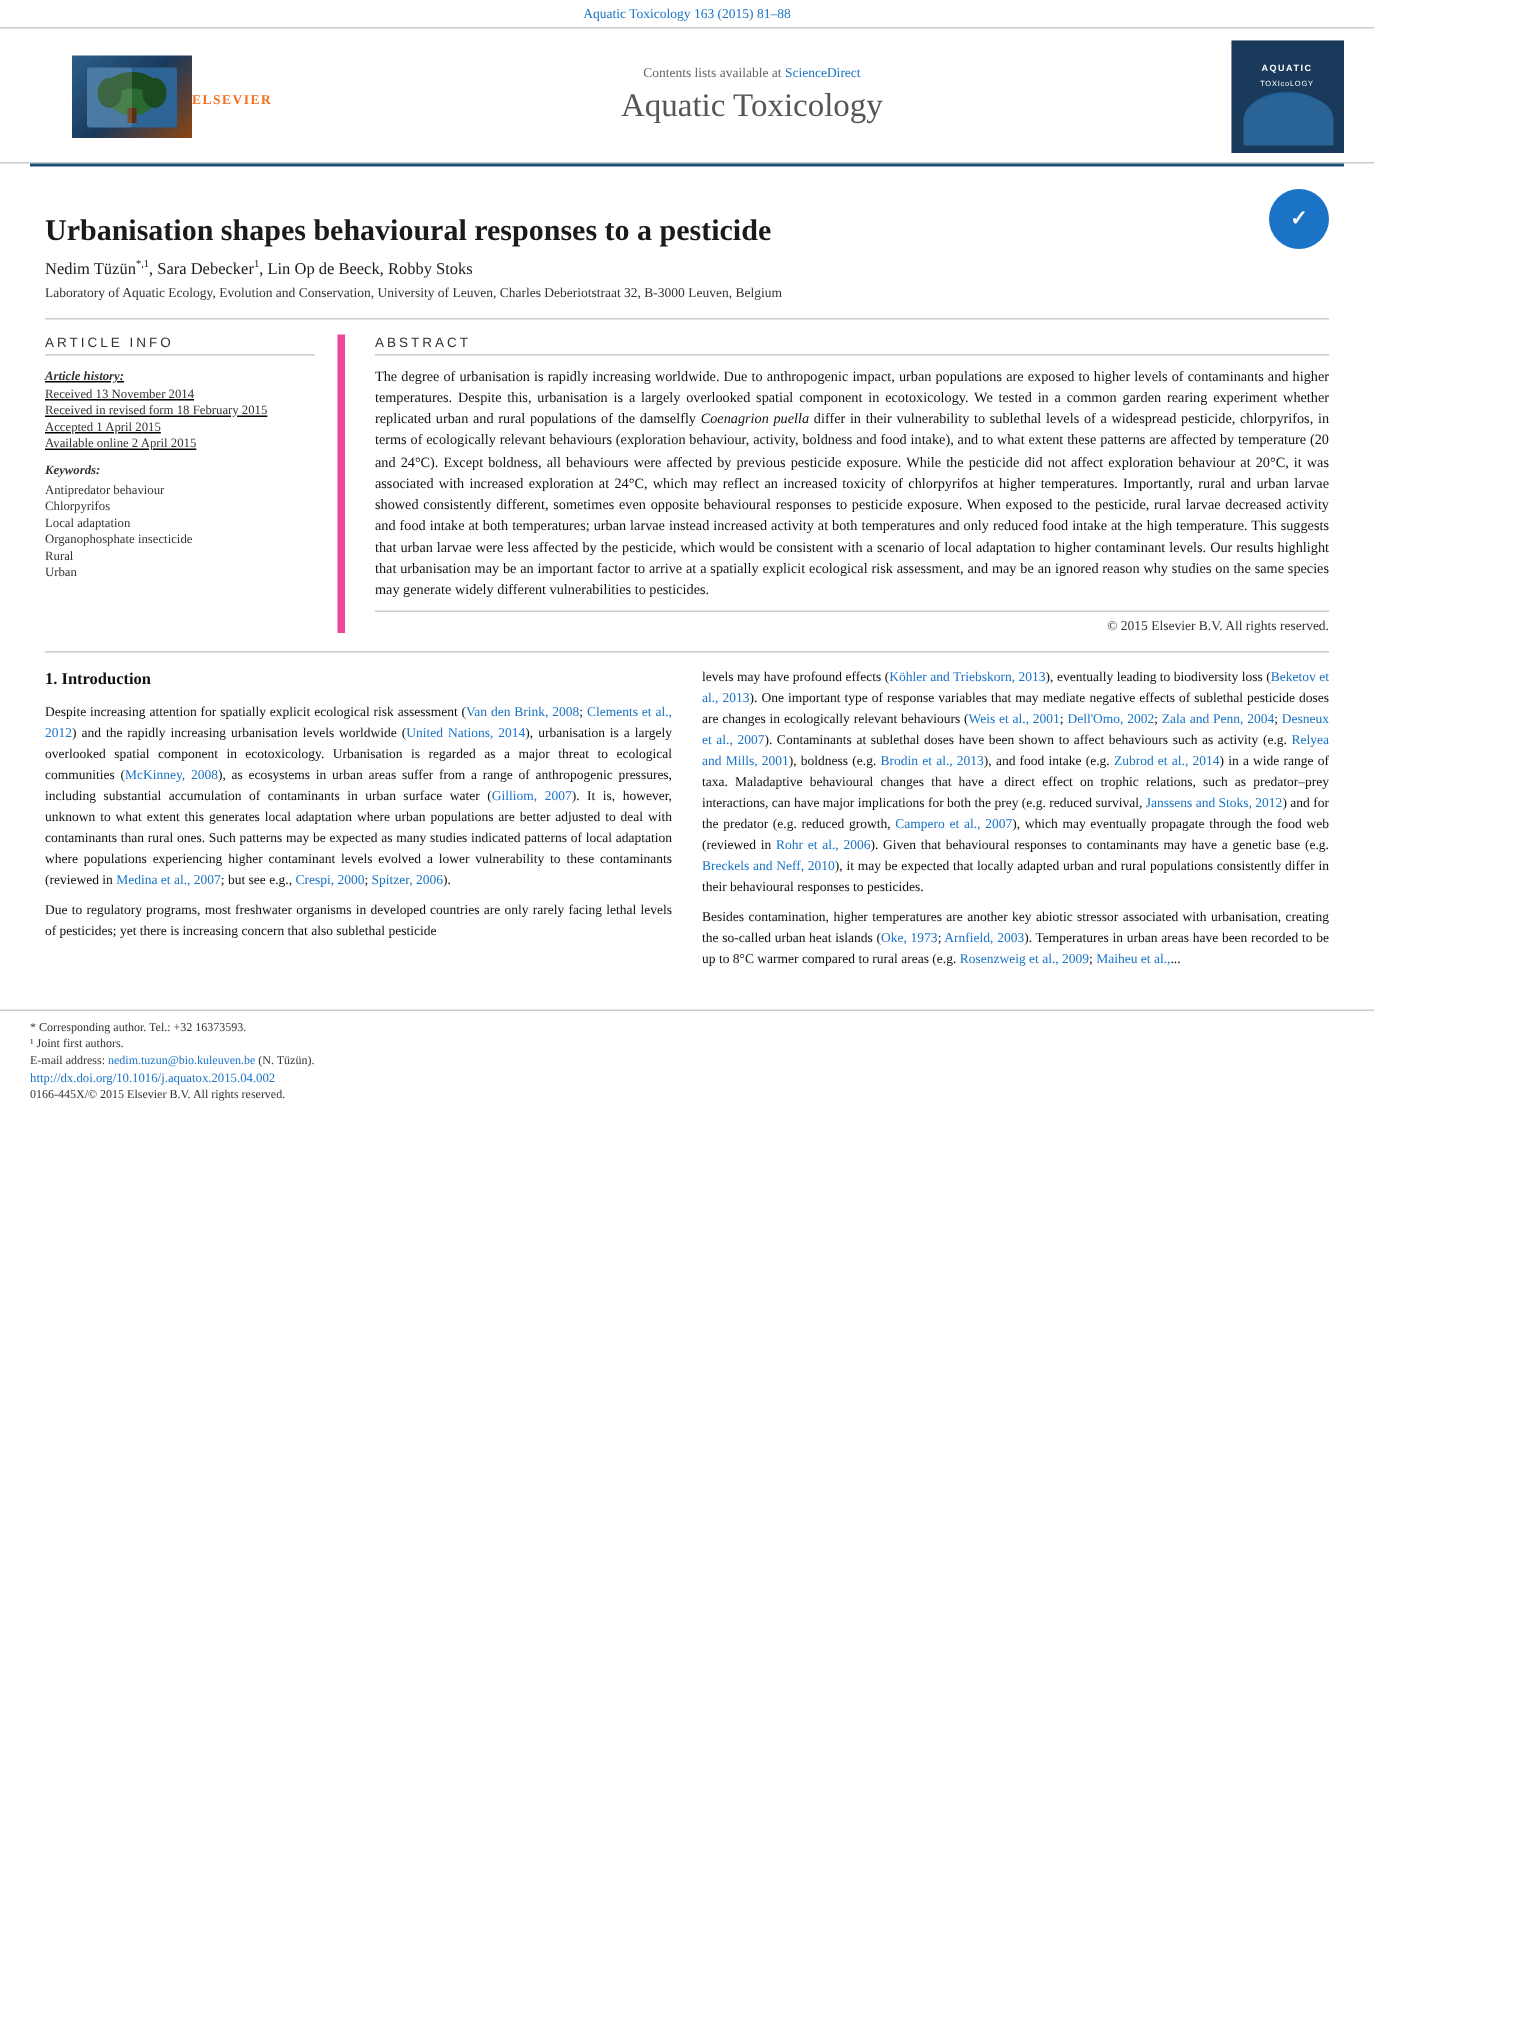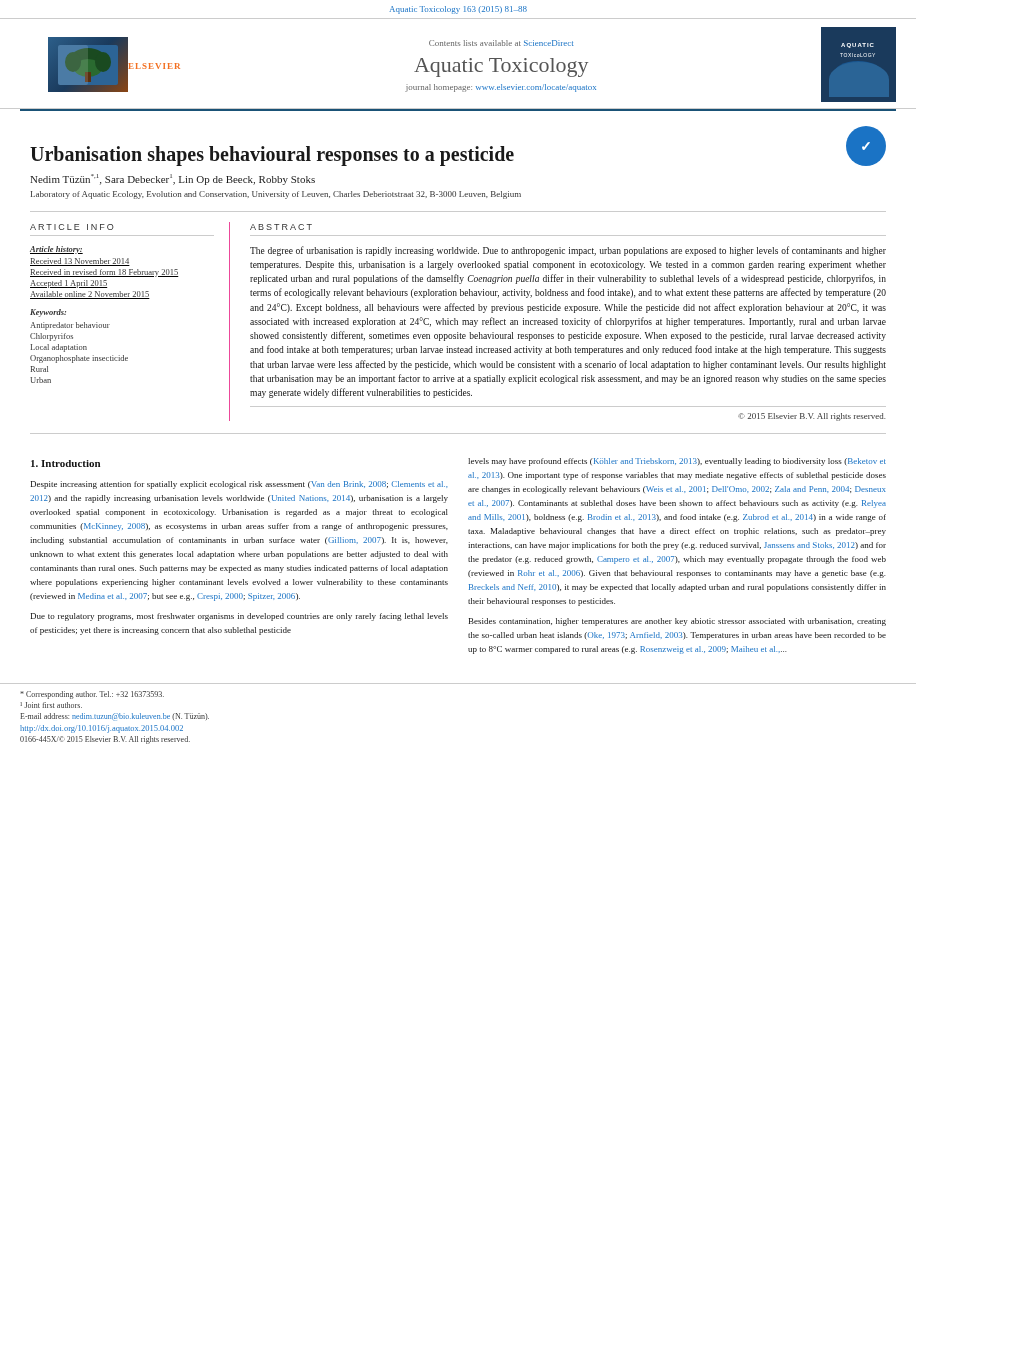--- a/index.html
+++ b/index.html
@@ -175,21 +175,21 @@
     .two-col {
       display: flex;
       gap: 20px;
       border-top: 1px solid #ccc;
       padding-top: 10px;
       margin-bottom: 12px;
     }
     .col-left {
       width: 200px;
       flex-shrink: 0;
-      border-right: 1px solid #ec4899;
+      border-right: 5px solid #ec4899;
       padding-right: 15px;
     }
     .col-right {
       flex: 1;
     }
     .section-header {
       font-size: 9px;
       font-family: Arial, sans-serif;
       letter-spacing: 2px;
       text-transform: uppercase;
@@ -243,21 +243,21 @@
       margin-top: 6px;
       border-top: 1px solid #ccc;
       padding-top: 4px;
     }
     
     .body-content {
       display: flex;
       gap: 20px;
       margin-top: 5px;
       border-top: 1px solid #ccc;
-      padding-top: 21px;
+      padding-top: 10px;
     }
     .body-col {
       flex: 1;
       font-size: 9px;
       line-height: 1.55;
       color: #111;
       text-align: justify;
     }
     .section-title {
       font-size: 11px;
@@ -326,24 +326,20 @@
       </div>
       <div class="elsevier-label">ELSEVIER</div>
     </div>
 
     <div class="header-center">
       <div class="sciencedirect-text">
         <span>Contents lists available at </span>
         <span class="link">ScienceDirect</span>
       </div>
       <div class="journal-title-header">Aquatic Toxicology</div>
-      <div class="journal-homepage">
-        <span>journal homepage: </span>
-        <span class="link">www.elsevier.com/locate/aquatox</span>
-      </div>
     </div>
 
     <div class="aquatic-logo">
       <div class="aquatic-logo-box">
         <svg width="75" height="75" viewBox="0 0 75 75">
           <rect width="75" height="75" fill="#1a3a5c"></rect>
           <ellipse cx="37" cy="52" rx="28" ry="16" fill="#2a6496" opacity="0.7"></ellipse>
           <ellipse cx="37" cy="48" rx="25" ry="14" fill="#1a73c5" opacity="0.5"></ellipse>
           <text x="37" y="20" text-anchor="middle" fill="white" font-size="6" font-weight="bold" font-family="Arial" letter-spacing="1">AQUATIC</text>
           <text x="37" y="30" text-anchor="middle" fill="white" font-size="5" font-family="Arial" letter-spacing="0.5">TOXIcoLOGY</text>
@@ -373,21 +369,21 @@
 
     <div class="two-col">
 
       <div class="col-left">
         <div class="section-header">ARTICLE INFO</div>
         <div class="article-info-block">
           <div class="article-info-label">Article history:</div>
           <div class="article-info-value">Received 13 November 2014</div>
           <div class="article-info-value">Received in revised form 18 February 2015</div>
           <div class="article-info-value">Accepted 1 April 2015</div>
-          <div class="article-info-value">Available online 2 November 2015</div>
+          <div class="article-info-value">Available online 2 April 2015</div>
         </div>
         <div class="keywords-block">
           <div class="keywords-title">Keywords:</div>
           <span class="keyword">Antipredator behaviour</span>
           <span class="keyword">Chlorpyrifos</span>
           <span class="keyword">Local adaptation</span>
           <span class="keyword">Organophosphate insecticide</span>
           <span class="keyword">Rural</span>
           <span class="keyword">Urban</span>
         </div>

